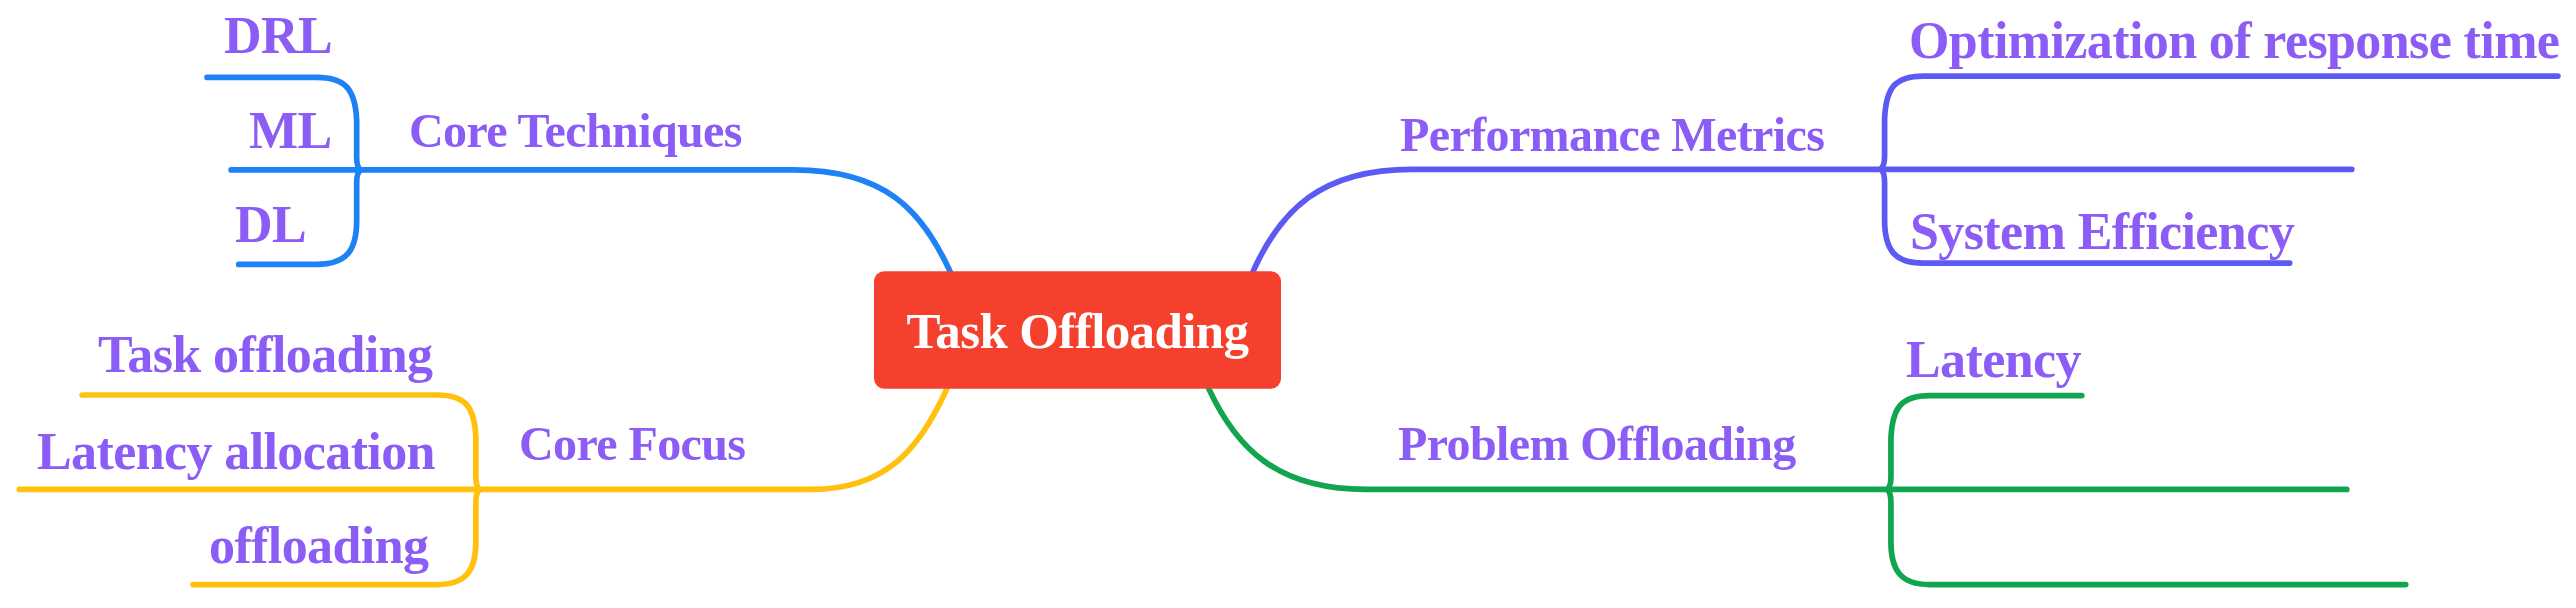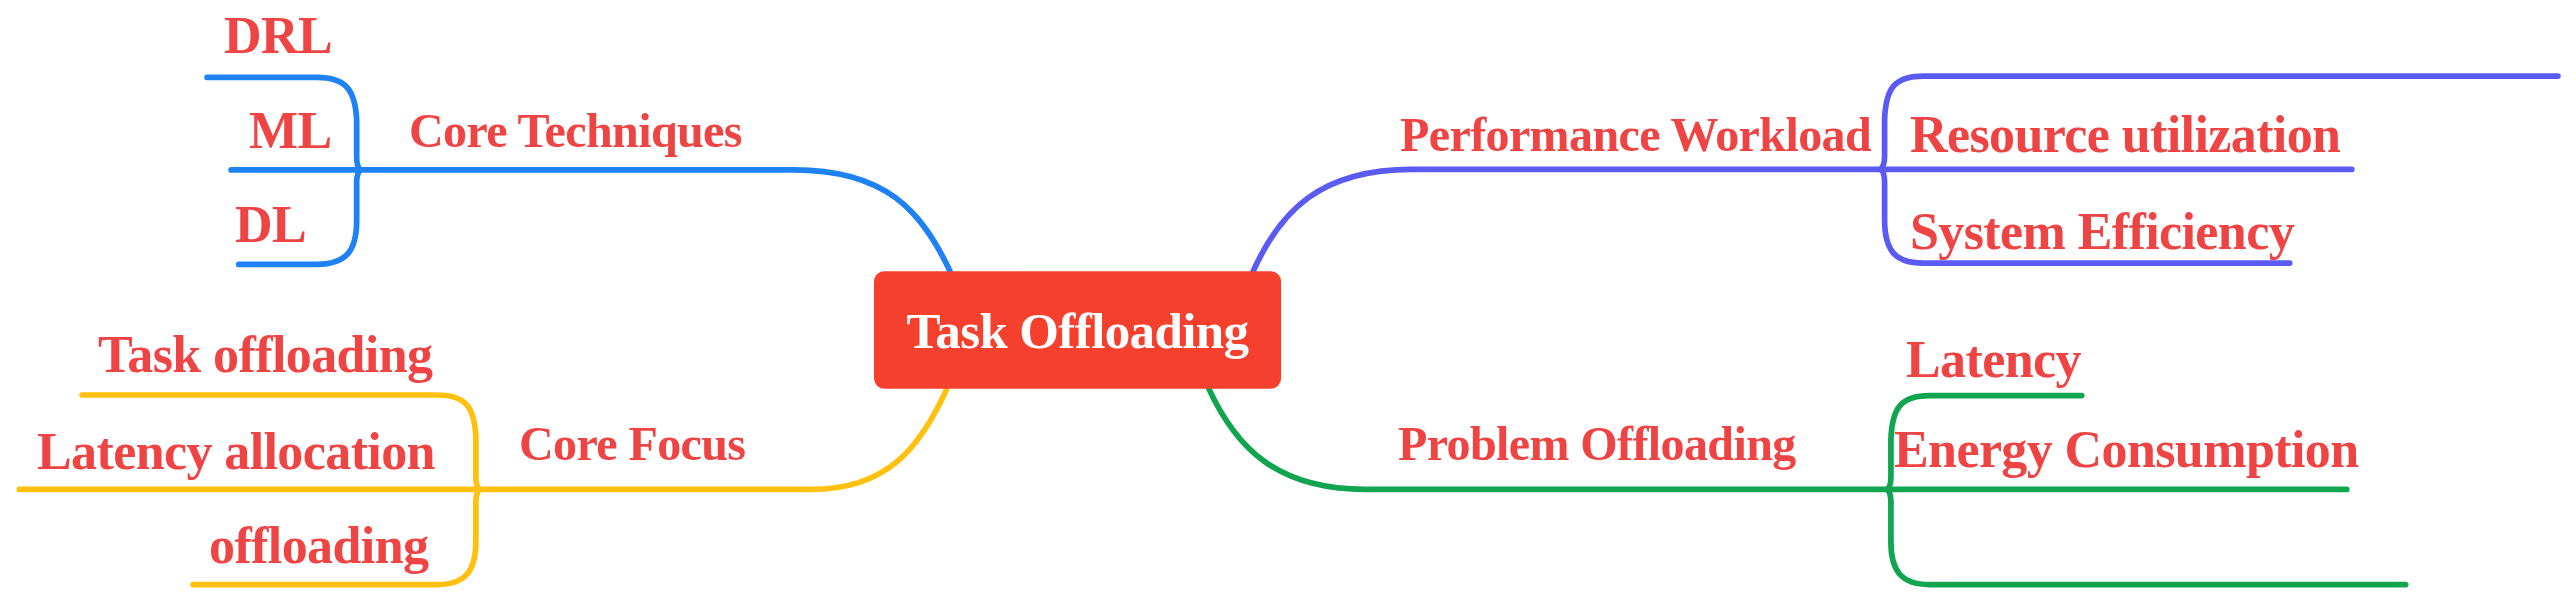--- a/index.html
+++ b/index.html
@@ -7,21 +7,21 @@
     width:2576px;height:608px;position:relative;overflow:hidden;
     background:#ffffff;
     font-family:"Liberation Serif","DejaVu Serif",serif;
   }
   .stage{position:absolute;left:0;top:0;width:2576px;height:608px;}
   svg.links{position:absolute;left:0;top:0;width:2576px;height:608px;display:block;}
   svg.links path{fill:none;stroke-width:9;stroke-linecap:round;stroke-linejoin:round;}
   .node{
     position:absolute;transform:translateY(-50%);
     white-space:nowrap;font-weight:700;font-size:52px;letter-spacing:-0.6px;
-    color:#ef4444;line-height:1;
+    color:#8b5cf6;line-height:1;
   }
   .branch-label{font-size:48px;}
   .center-node{
     position:absolute;left:874px;top:272px;width:407px;height:117px;
     border-radius:10px;display:flex;align-items:center;justify-content:center;
     box-sizing:border-box;
   }
   .center-node .center-text{
     color:#ffffff;font-weight:700;font-size:51px;letter-spacing:-0.6px;white-space:nowrap;
   }
@@ -50,27 +50,26 @@
 
   <div class="center-node">
     <span class="center-text">Task Offloading</span>
   </div>
 
   <div class="node branch-label" style="left:409px;top:131px">Core Techniques</div>
   <div class="node" style="left:224px;top:36px">DRL</div>
   <div class="node" style="left:249px;top:131px">ML</div>
   <div class="node" style="left:235px;top:225px">DL</div>
 
-  <div class="node branch-label" style="left:1400px;top:135px">Performance Workload</div>
-  <div class="node" style="left:1910px;top:135px">Resource utilization</div>
+  <div class="node branch-label" style="left:1400px;top:135px">Performance Metrics</div>
+  <div class="node" style="left:1909px;top:41px">Optimization of response time</div>
   <div class="node" style="left:1910px;top:232px">System Efficiency</div>
 
   <div class="node branch-label" style="left:519px;top:444px">Core Focus</div>
   <div class="node" style="left:98px;top:355px">Task offloading</div>
   <div class="node" style="left:37px;top:452px">Latency allocation</div>
   <div class="node" style="left:209px;top:546px">offloading</div>
 
   <div class="node branch-label" style="left:1398px;top:444px">Problem Offloading</div>
   <div class="node" style="left:1906px;top:360px">Latency</div>
-  <div class="node" style="left:1894px;top:450px">Energy Consumption</div>
 
 </div>
 
 
 </body></html>

